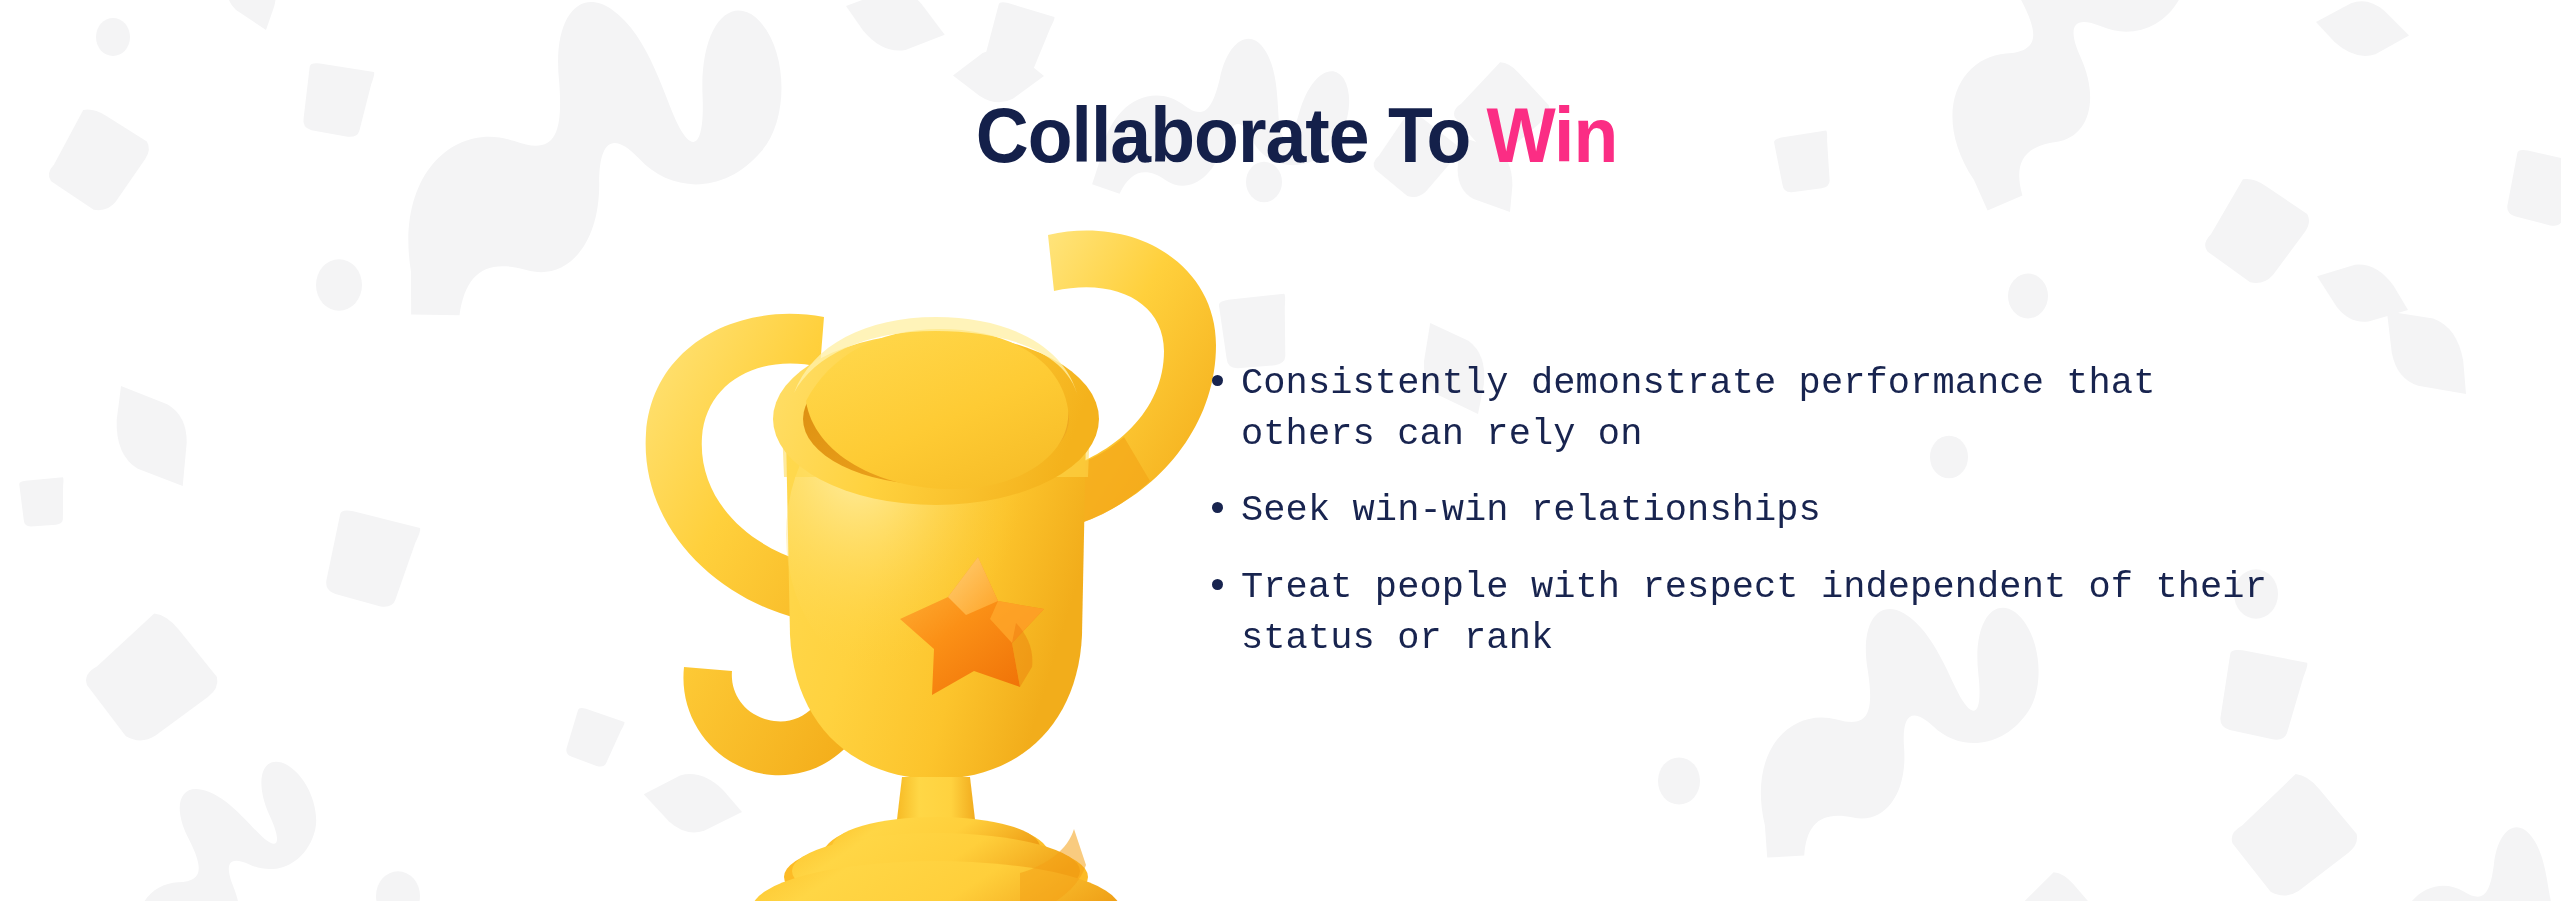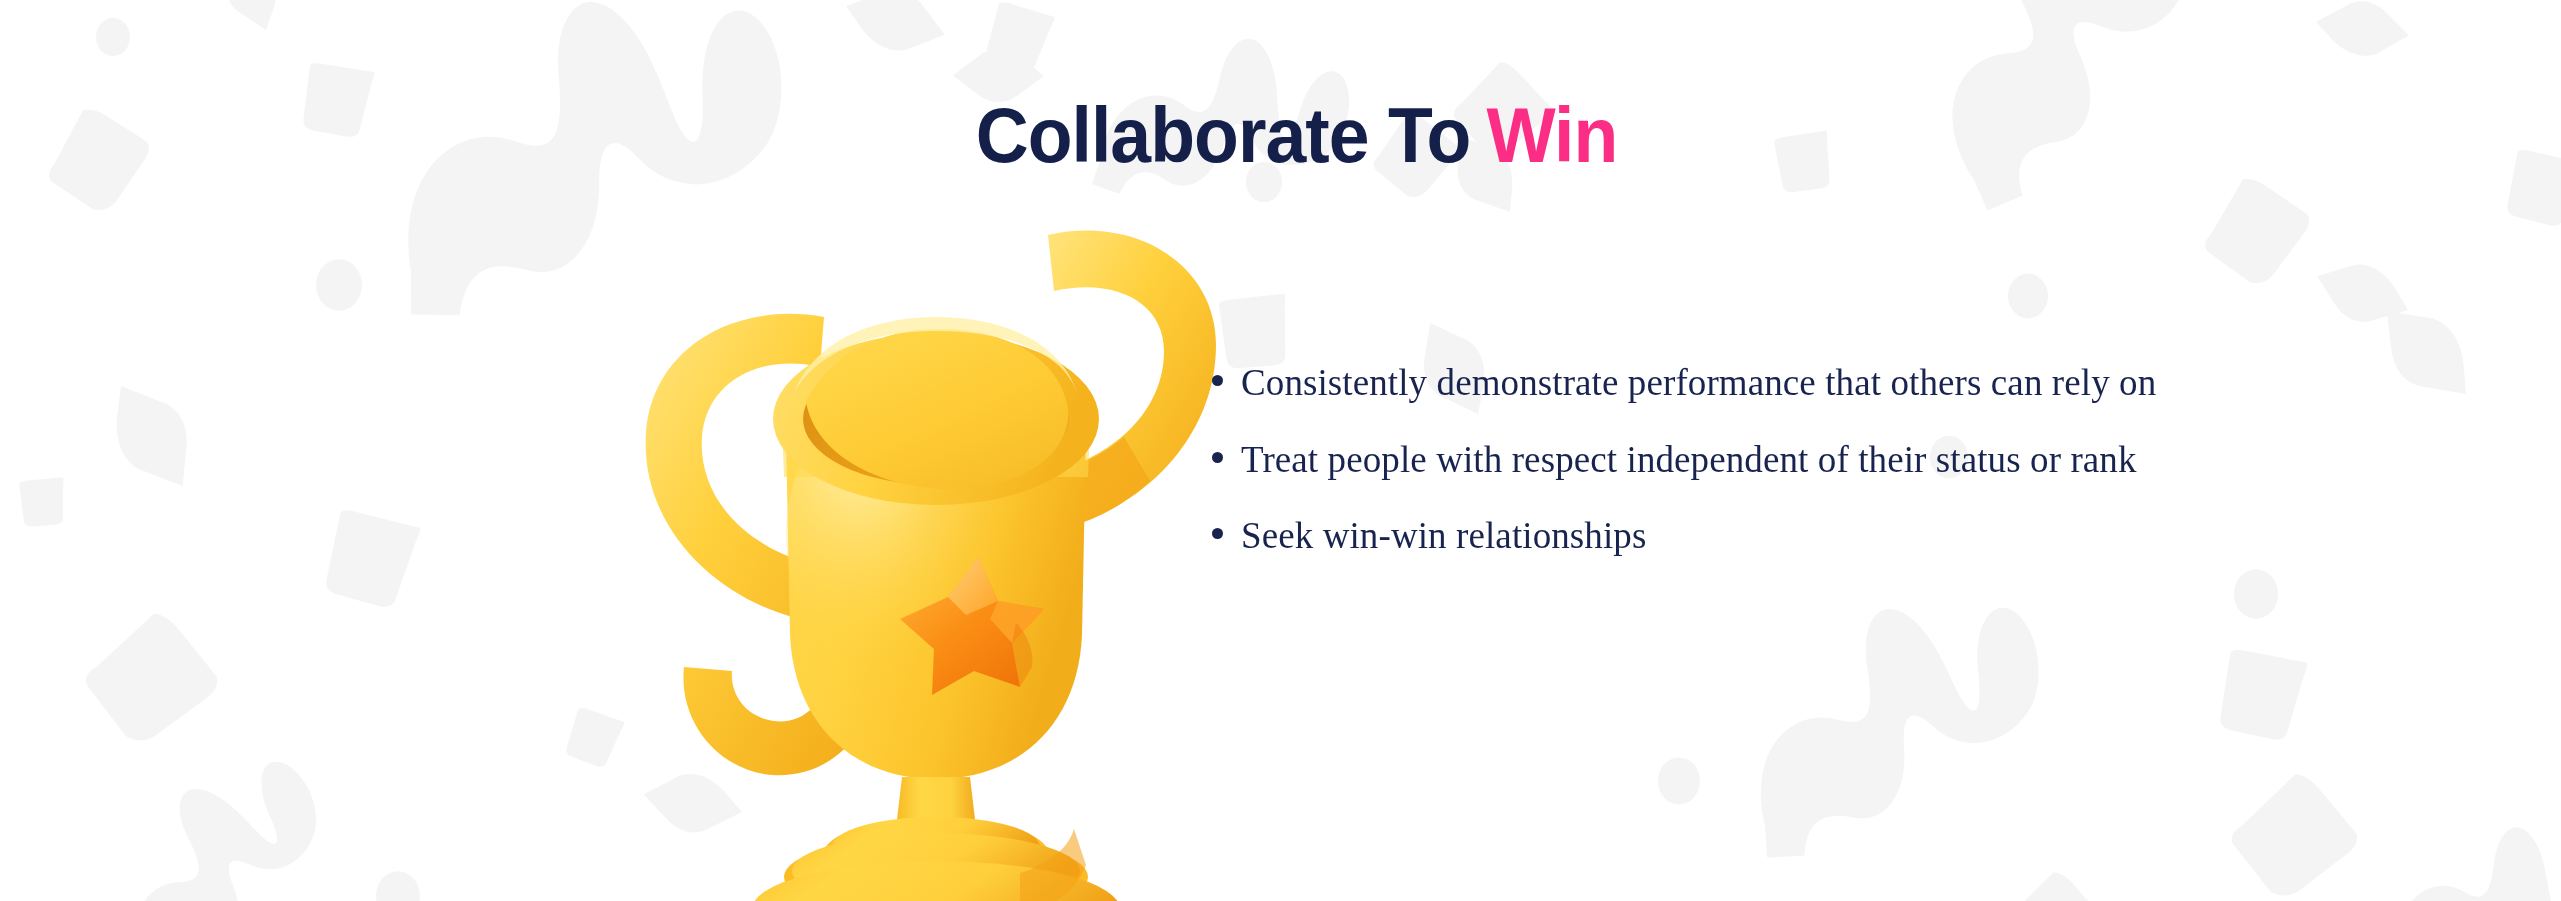--- a/index.html
+++ b/index.html
@@ -87,21 +87,21 @@
     border-radius:50%;
     background:#18244f;
     margin-top:17px;
     margin-right:18px;
   }
   .bullet-text {
     color:#18244f;
     font-size:37px;
     line-height:1.37;
     font-weight:400;
-    font-family:Liberation Serif, serif;
+    font-family:Liberation Mono, monospace;
     letter-spacing:.1px;
     max-width:1060px;
   }
 </style>
 </head>
 <body>
 
 <div id="stage">
 
   <svg id="confetti-layer" viewBox="0 0 2561 901" preserveAspectRatio="none" aria-hidden="true">
@@ -335,21 +335,21 @@
     </svg>
   </div>
 
   <ul id="bullet-list">
       <li class="bullet-item" style="list-style: none;">
         <span class="bullet-dot" style="background: rgb(24, 36, 79);"></span>
         <span class="bullet-text" style="color: rgb(24, 36, 79);">Consistently demonstrate performance that others can rely on</span>
       </li>
       <li class="bullet-item" style="list-style: none;">
         <span class="bullet-dot" style="background: rgb(24, 36, 79);"></span>
-        <span class="bullet-text" style="color: rgb(24, 36, 79);">Treat people with respect independent of their status or rank</span>
+        <span class="bullet-text" style="color: rgb(24, 36, 79);">Seek win-win relationships</span>
       </li>
       <li class="bullet-item" style="list-style: none;">
         <span class="bullet-dot" style="background: rgb(24, 36, 79);"></span>
-        <span class="bullet-text" style="color: rgb(24, 36, 79);">Seek win-win relationships</span>
+        <span class="bullet-text" style="color: rgb(24, 36, 79);">Treat people with respect independent of their status or rank</span>
       </li>
     </ul>
 
 </div>
 
 </body></html>

